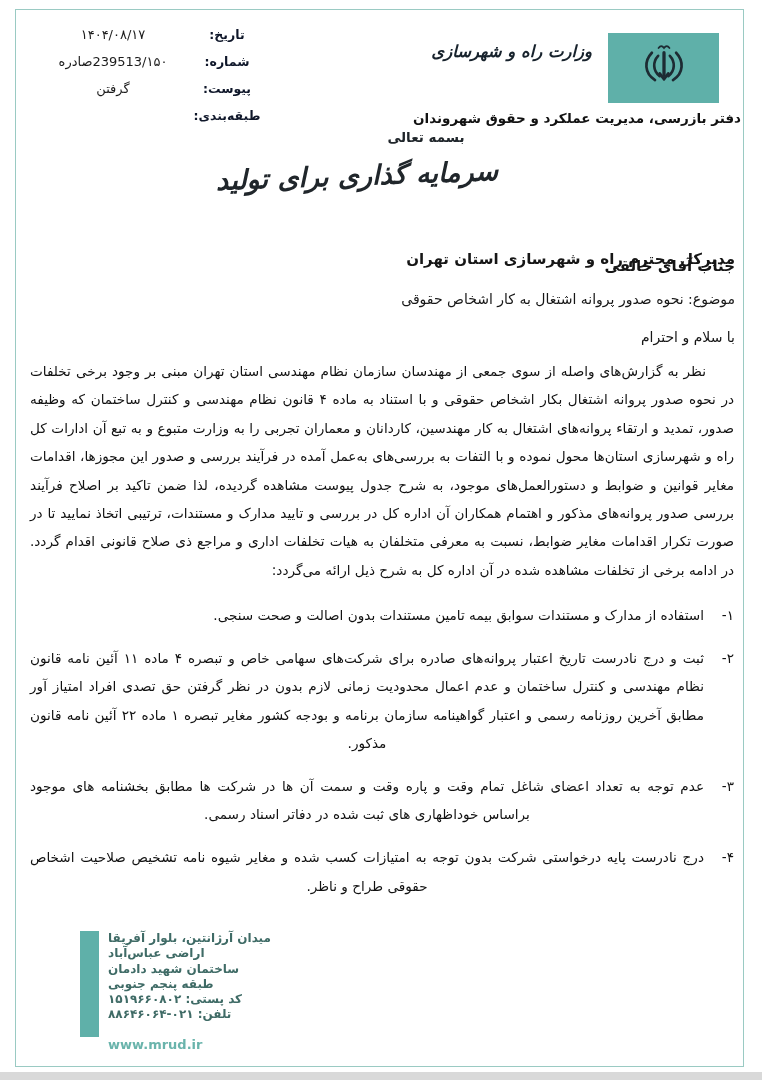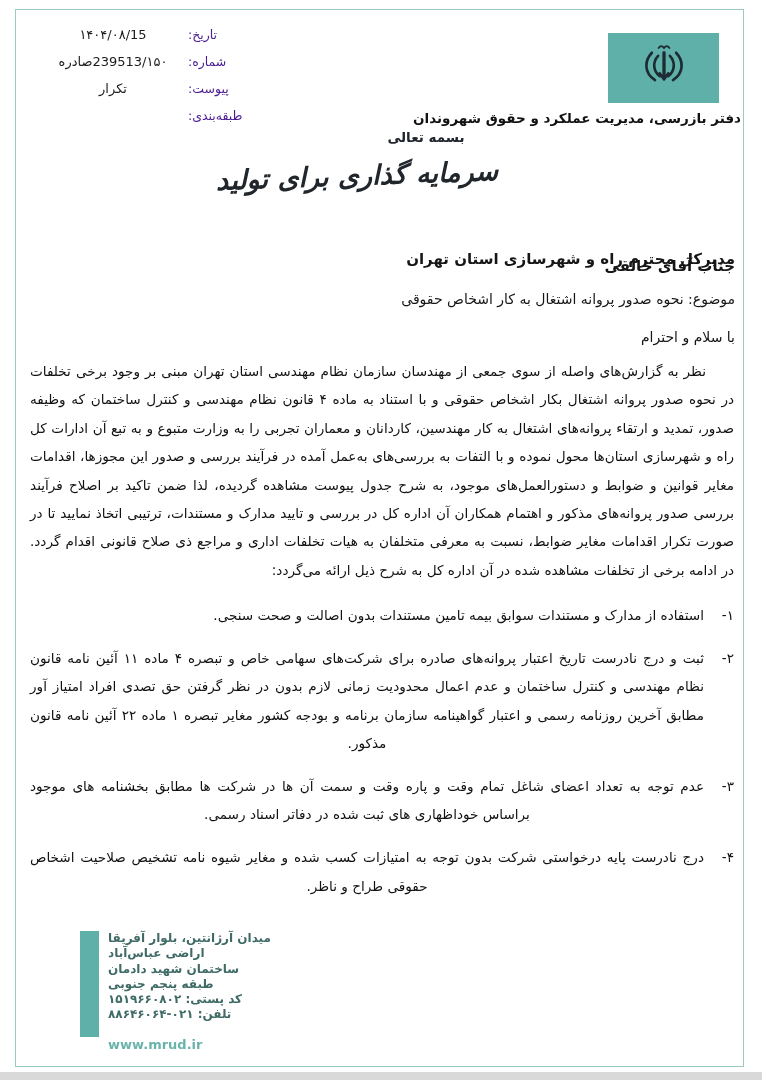--- a/index.html
+++ b/index.html
@@ -29,22 +29,22 @@
     height: 8px; background: #d9d9d9;
   }
 
   
   .meta {
     position: absolute; top: 27px; left: 38px;
     width: 228px; direction: rtl;
   }
   .meta-row { display: flex; align-items: baseline; height: 27px; }
   .meta-label {
-    width: 78px; text-align: left;
-    font-size: 12.5px; font-weight: normal; color: #4c1d95;
+    width: 78px; text-align: center;
+    font-size: 12.5px; font-weight: bold; color: #0f172a;
   }
   .meta-value {
     flex: 1; text-align: center;
     font-size: 13px; color: #1b1b1b;
   }
 
   
   .emblem-box {
     position: absolute; top: 33px; right: 43px;
     width: 111px; height: 70px;
@@ -114,29 +114,29 @@
 </head>
 <body>
 
 <div class="page">
 
   <div class="frame"></div>
 
   <div class="meta">
     <div class="meta-row">
       <span class="meta-label">تاریخ:</span>
-      <span class="meta-value">۱۴۰۴/۰۸/15</span>
+      <span class="meta-value">۱۴۰۴/۰۸/۱۷</span>
     </div>
     <div class="meta-row">
       <span class="meta-label">شماره:</span>
       <span class="meta-value">239513/۱۵۰صادره</span>
     </div>
     <div class="meta-row">
       <span class="meta-label">پیوست:</span>
-      <span class="meta-value">تکرار</span>
+      <span class="meta-value">گرفتن</span>
     </div>
     <div class="meta-row">
       <span class="meta-label">طبقه‌بندی:</span>
       <span class="meta-value"></span>
     </div>
   </div>
 
   <div class="emblem-box">
     <span>
       <svg width="50" height="54" viewBox="0 0 64 64" aria-hidden="true">
@@ -147,20 +147,21 @@
           <path d="M24.5 19 c-7 7.5 -7 19 2 26" stroke-width="3.4"></path>
           <path d="M39.5 19 c7 7.5 7 19 -2 26" stroke-width="3.4"></path>
           <path d="M16.5 15 c-10 10.5 -10 26 4 35" stroke-width="3.4"></path>
           <path d="M47.5 15 c10 10.5 10 26 -4 35" stroke-width="3.4"></path>
         </g>
       </svg>
     </span>
   </div>
 
   <div class="gov-names">
+    <div>وزارت راه و شهرسازی</div>
   </div>
   <div class="office">دفتر بازرسی، مدیریت عملکرد و حقوق شهروندان</div>
 
   <div class="besmele">بسمه تعالی</div>
   <div class="slogan">سرمایه گذاری برای تولید</div>
 
   <div class="recipient-name">جناب آقای خالقی</div>
   <div class="recipient-title">مدیرکل محترم راه و شهرسازی استان تهران</div>
   <div class="subject">موضوع: نحوه صدور پروانه اشتغال به کار اشخاص حقوقی</div>
   <div class="salutation">با سلام و احترام</div>

